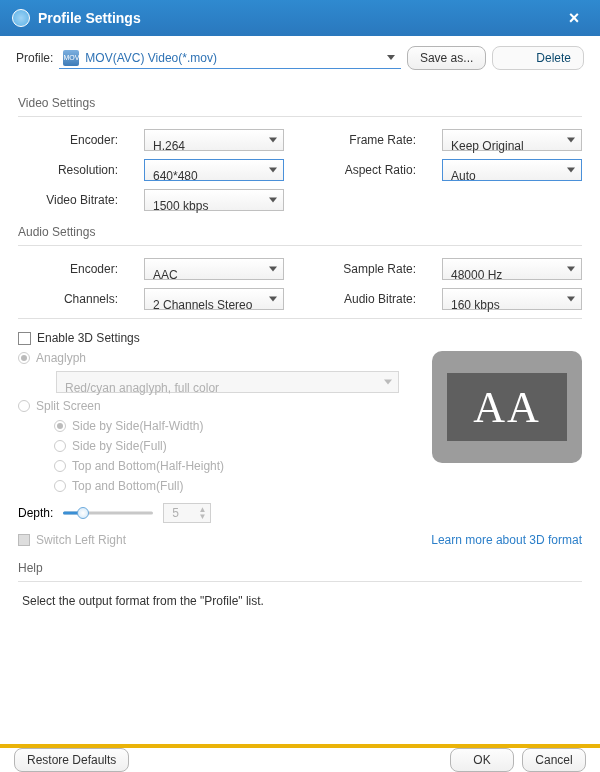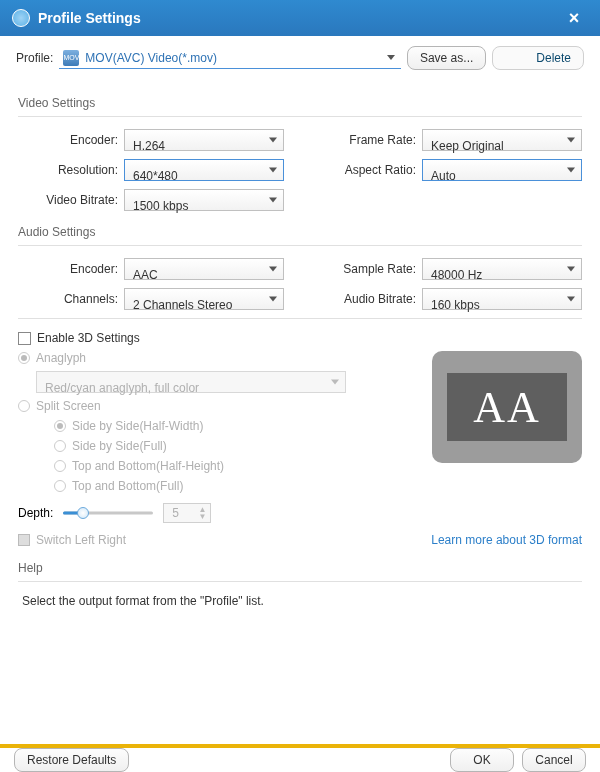--- a/index.html
+++ b/index.html
@@ -110,20 +110,21 @@
   flex: 1;
   height: 22px;
   border: 1px solid #c0c0c0;
   background: linear-gradient(#fff,#f2f2f2);
   display: flex;
   align-items: center;
   padding: 12px 18px 0 8px;
   position: relative;
   font-size: 12px;
   color: #333;
+  margin-left: 20px;
 }
 .select.highlight {
   border: 1px solid #4a90d9;
   box-shadow: 0 0 0 0 rgba(0,0,0,0);
 }
 .select .caret {
   position: absolute;
   right: 6px; top: 50%; transform: translateY(-50%);
   width: 0; height: 0;
   border-left: 4px solid transparent;
@@ -314,21 +315,21 @@
     <div class="threed-left vgap6">
       <div class="checkbox">
         <div class="cbx"></div>
         <span>Enable 3D Settings</span>
       </div>
       <div class="radio disabled">
         <div class="rdo disabled selected"></div>
         <span>Anaglyph</span>
       </div>
       <div class="indent1">
-        <div class="select disabled" style="width:310px">
+        <div class="select disabled" style="width:343px">
             <span>Red/cyan anaglyph, full color</span>
             <div class="caret"></div>
           </div>
       </div>
       <div class="radio disabled">
         <div class="rdo disabled"></div>
         <span>Split Screen</span>
       </div>
       <div class="indent2 vgap6">
         <div class="radio disabled">

